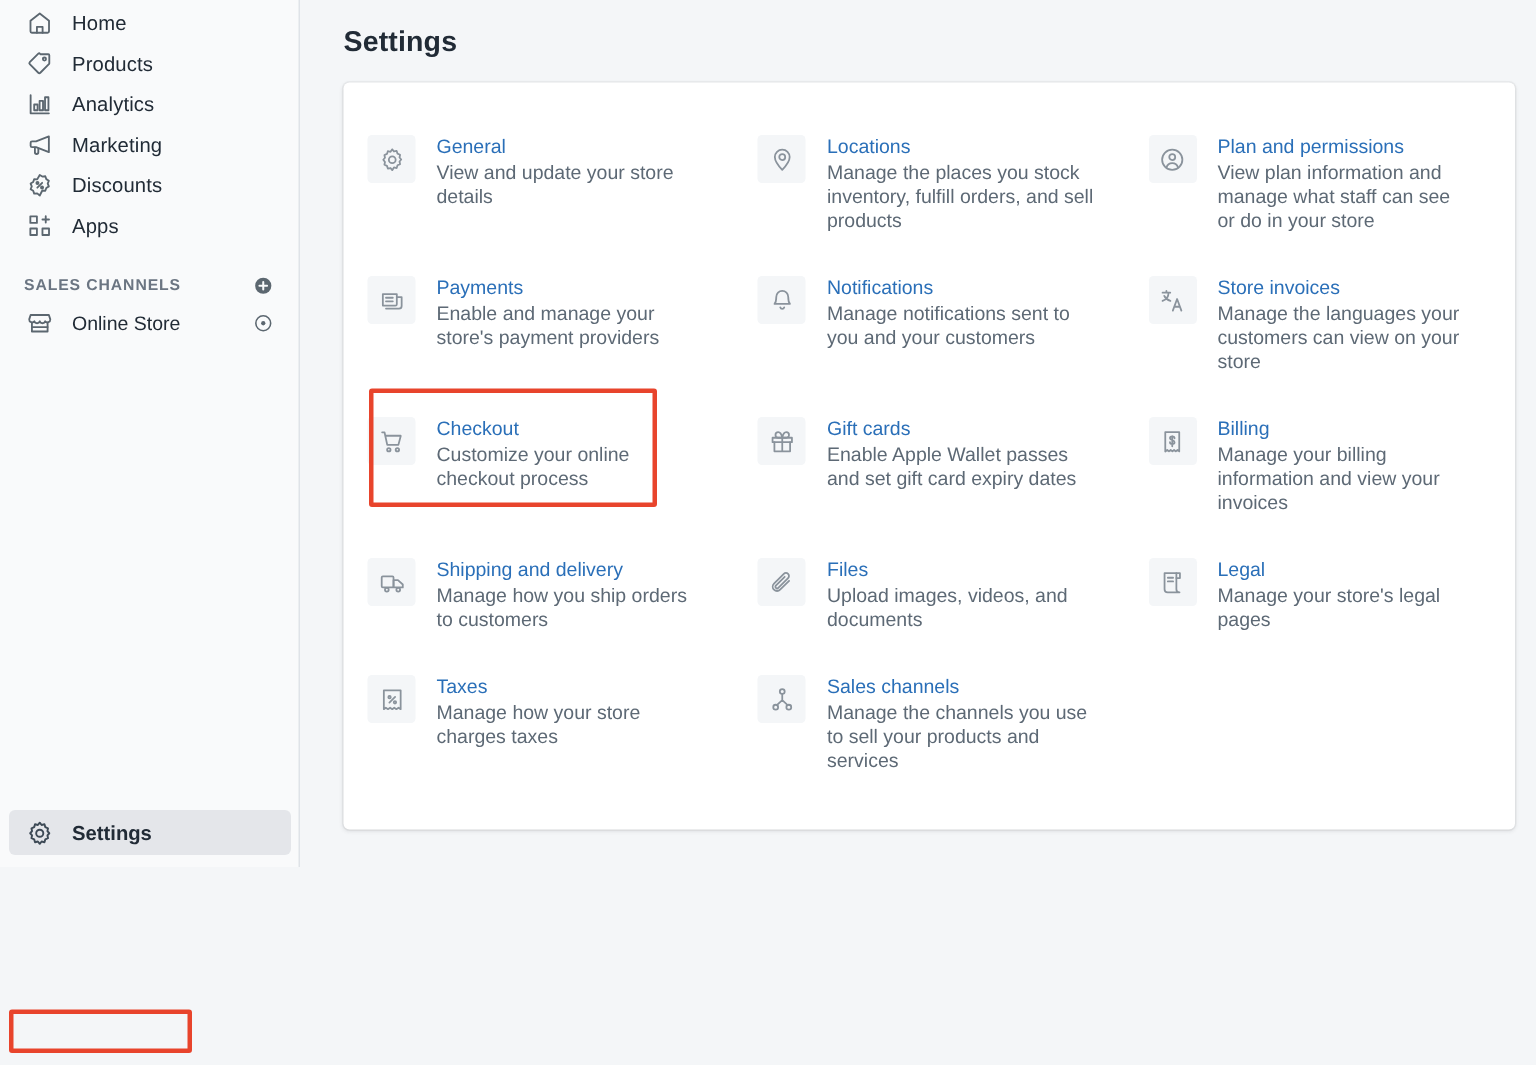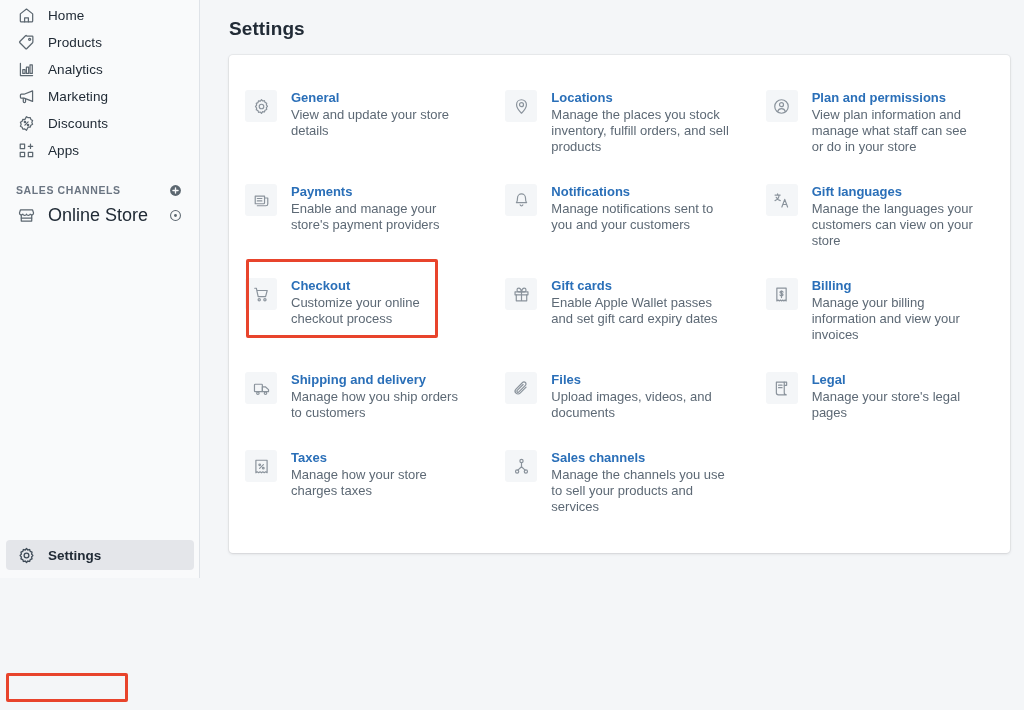--- a/index.html
+++ b/index.html
@@ -100,21 +100,21 @@
     margin: 0 8px;
     border-radius: 4px;
     cursor: pointer;
   }
   .channel-item .nav-icon {
     width: 20px; height: 20px; flex: 0 0 20px;
     display: flex; align-items: center; justify-content: center;
     margin-right: 12px;
   }
   .channel-item .nav-label {
-    font-size: 18px;
+    font-size: 13px;
     color: #212b36;
     flex: 1;
   }
   .channel-item .channel-eye {
     width: 16px; height: 16px;
     display: flex; align-items: center; justify-content: center;
     cursor: pointer;
   }
 
   
@@ -205,21 +205,21 @@
     margin-top: 1px;
   }
 
   .setting-item .item-text {
     min-width: 0;
   }
 
   .setting-item .item-title {
     display: block;
     font-size: 13px;
-    font-weight: 700;
+    font-weight: 400;
     color: #2a6fb8;
     line-height: 17px;
     margin-bottom: 1px;
   }
 
   .setting-item .item-desc {
     display: block;
     font-size: 13px;
     color: #5d6975;
     line-height: 16px;
@@ -457,21 +457,21 @@
 
         <div class="grid-cell col-3">
           <a class="setting-item">
             <span class="item-icon">
               <svg width="19" height="19" viewBox="0 0 20 20" fill="none" stroke="#8a939c" stroke-width="1.25" stroke-linejoin="round" stroke-linecap="round">
                 <path d="M3.2 4.3h5.4M5.9 3.1v1.2M7.4 4.3c0 2.8-1.7 4.9-4.2 5.8M4.4 6.6c.9 1.9 2.5 3 4.3 3.5"></path>
                 <path d="M10.4 16.9l3-8.1 3 8.1M11.6 14.2h3.6"></path>
               </svg>
             </span>
             <span class="item-text">
-              <span class="item-title">Gift languages</span>
+              <span class="item-title">Store invoices</span>
               <span class="item-desc">Manage the languages your customers can view on your store</span>
             </span>
           </a>
         </div>
 
         <div class="grid-cell col-1">
           <a class="setting-item">
             <span class="item-icon">
               <svg width="19" height="19" viewBox="0 0 20 20" fill="none" stroke="#8a939c" stroke-width="1.25" stroke-linejoin="round" stroke-linecap="round">
                 <path d="M2.9 3.4h1.7l.5 2.4m0 0 1.4 6.4h7.8l1.7-6.4z"></path>

